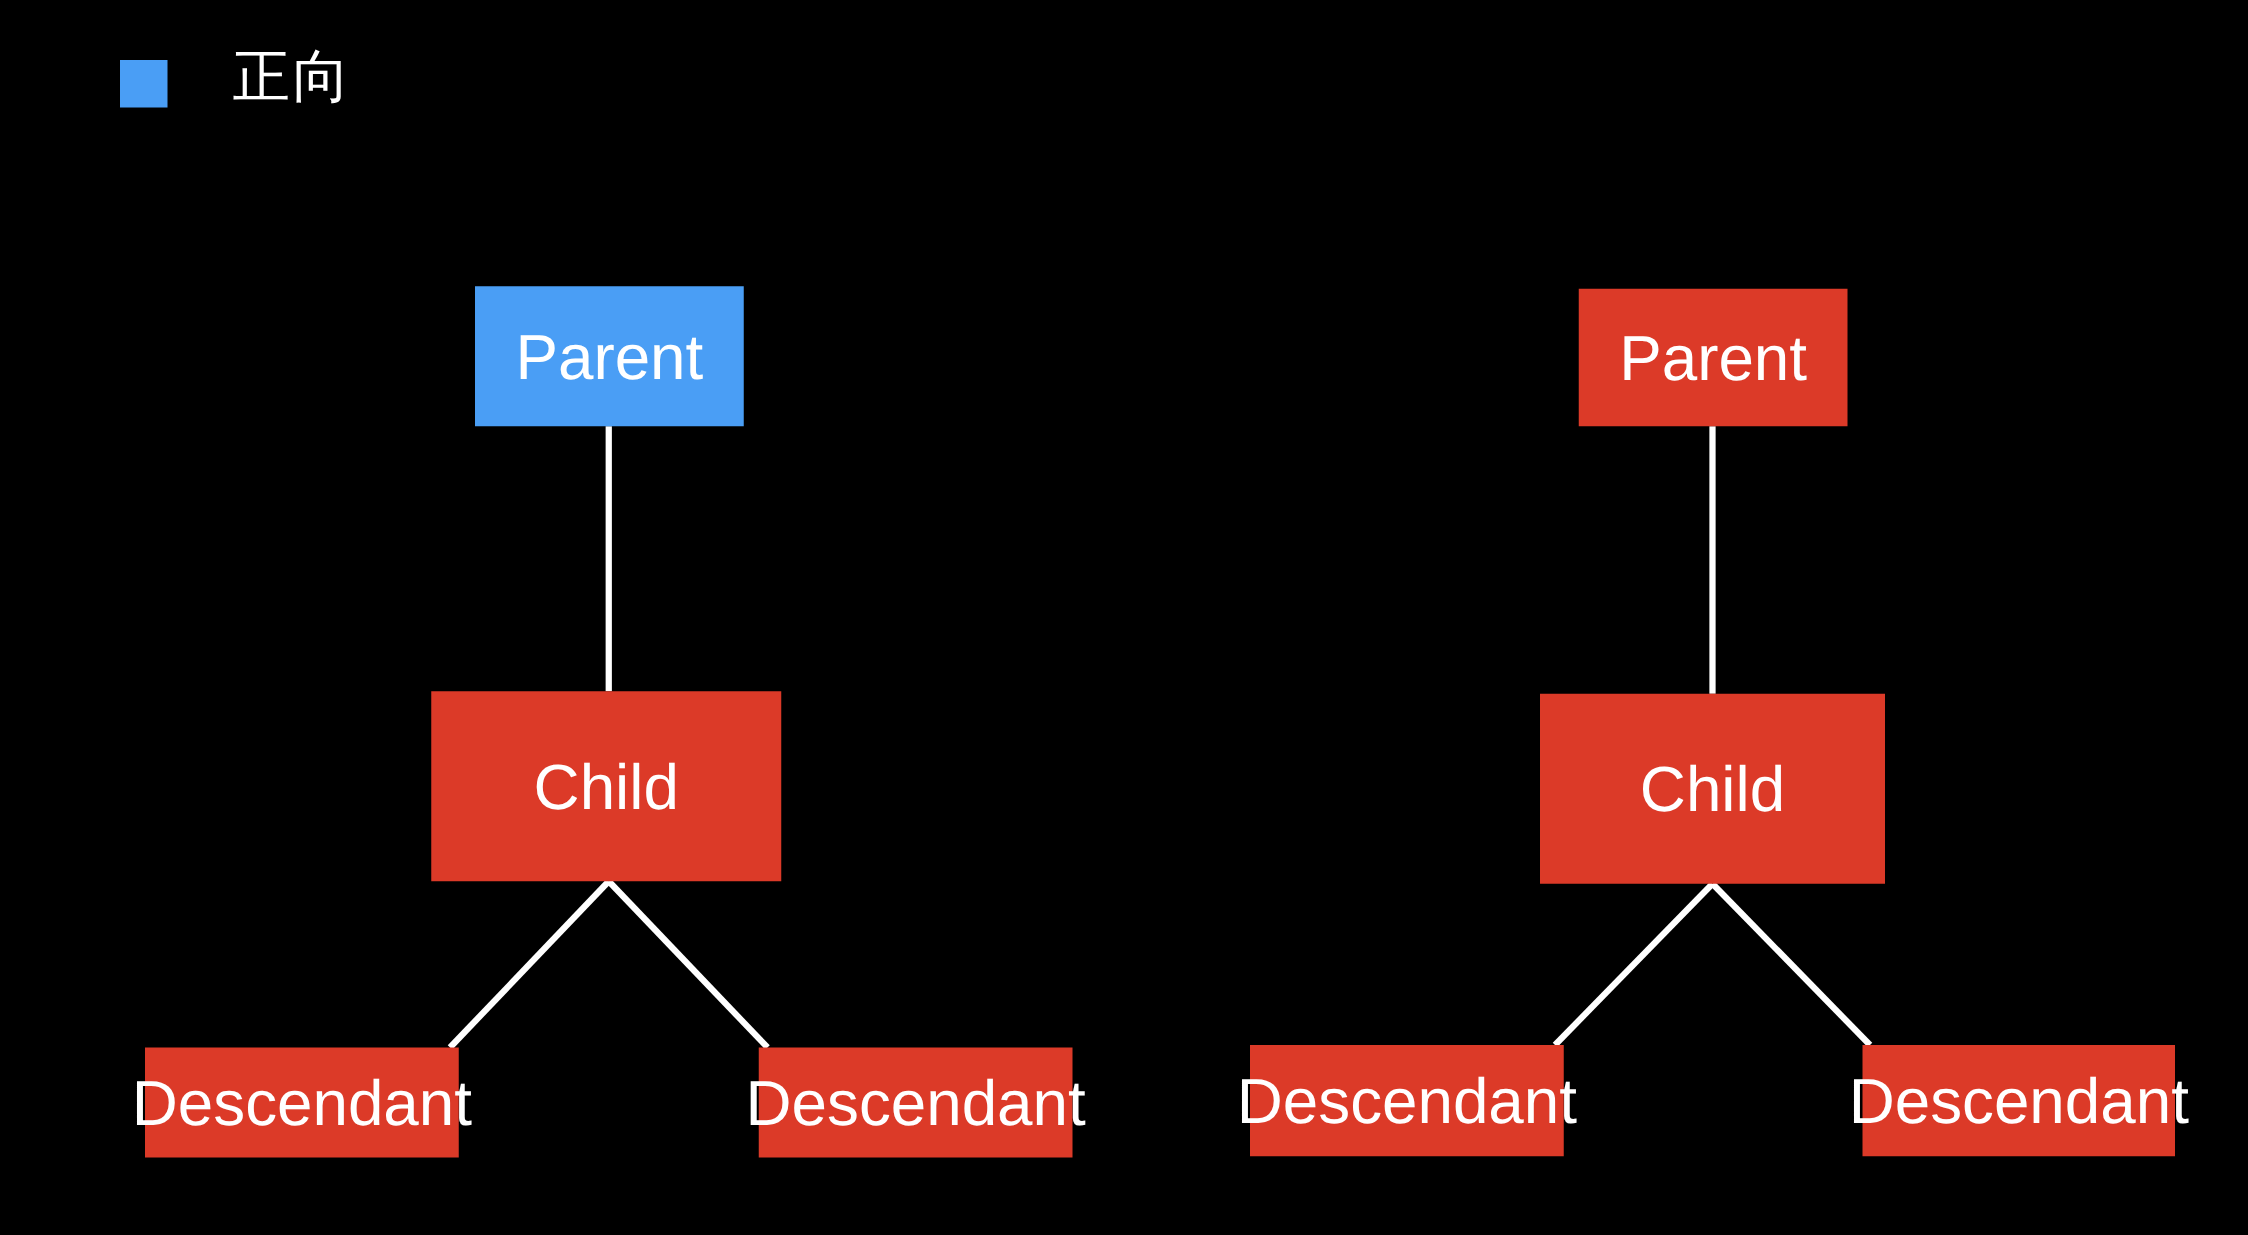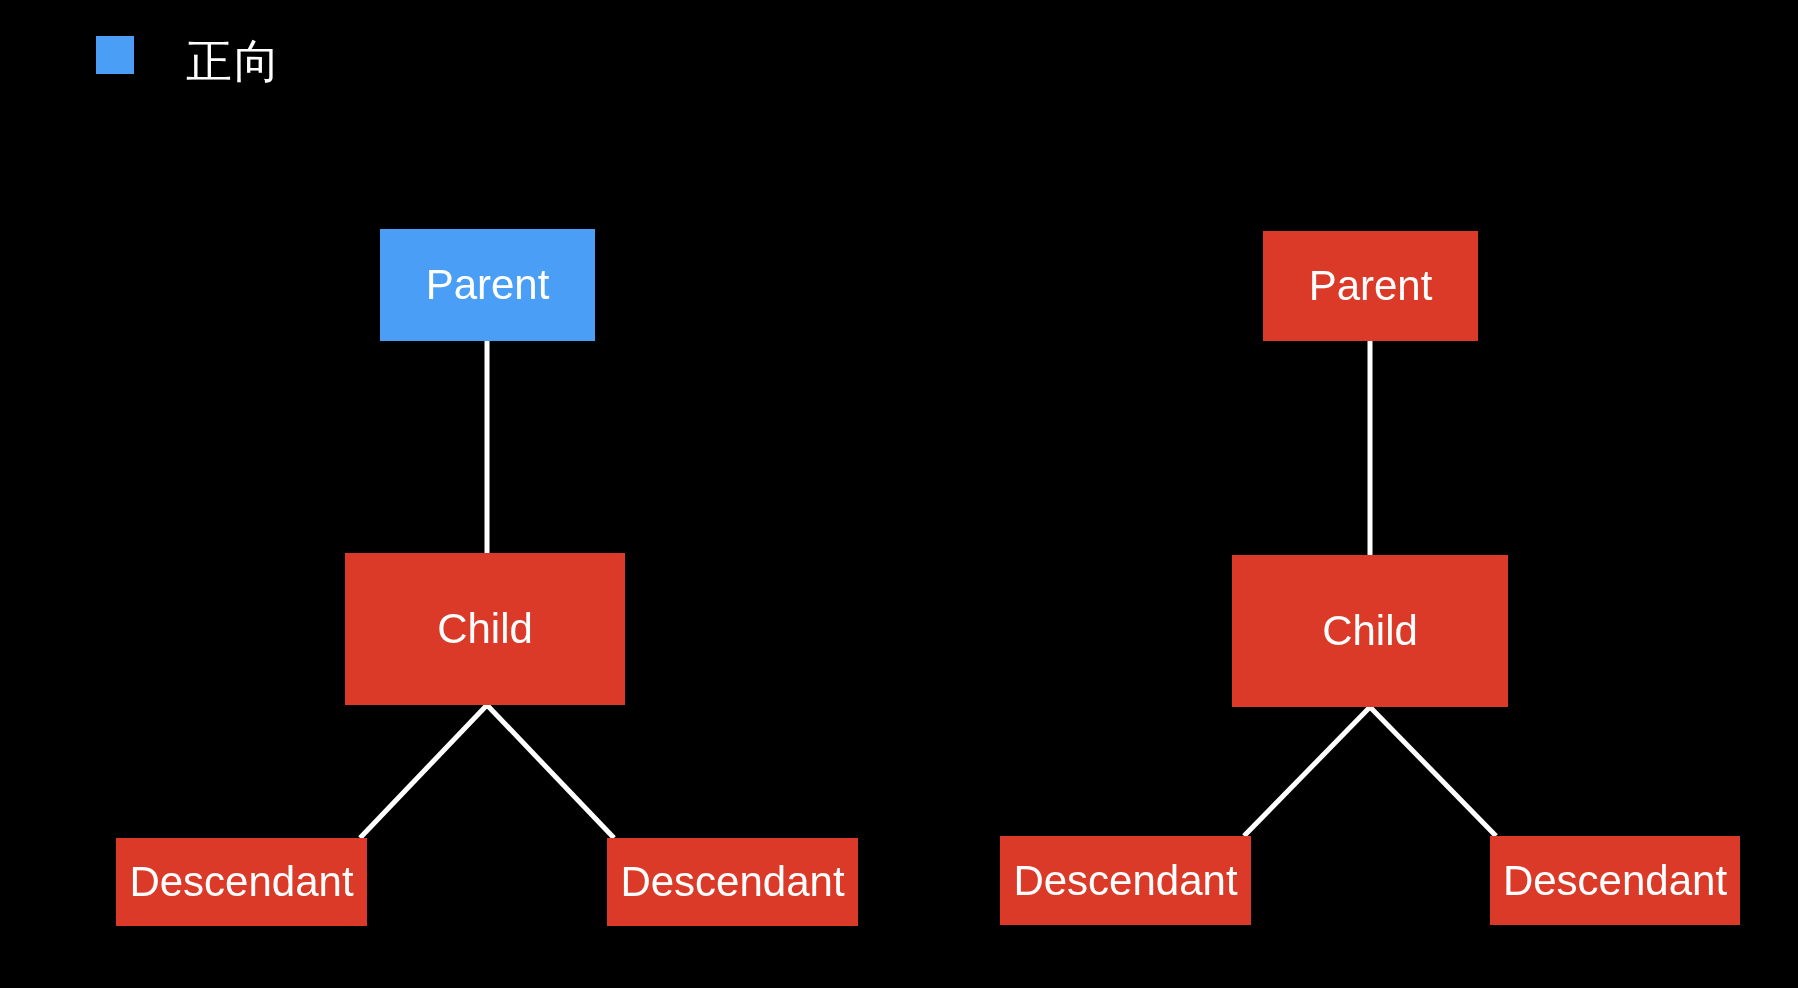--- a/index.html
+++ b/index.html
@@ -23,21 +23,21 @@
   }
 
   
   .legend {
     position: absolute;
     left: 96px;
     top: 36px;
   }
   .legend-row {
     display: flex;
-    align-items: flex-start;
+    align-items: flex-end;
     height: 50px;
     margin-bottom: 38px;
   }
   .legend-swatch {
     width: 38px;
     height: 38px;
     flex: 0 0 38px;
   }
   .legend-label {
     margin-left: 52px;
@@ -58,21 +58,21 @@
     pointer-events: none;
   }
 
   
   .node {
     position: absolute;
     display: flex;
     align-items: center;
     justify-content: center;
     color: #ffffff;
-    font-size: 42px;
+    font-size: 51px;
     line-height: 1;
     box-sizing: border-box;
   }
   .node-label {
     white-space: nowrap;
   }
 </style>
 </head>
 <body style="background: rgb(0, 0, 0); width: 1798px; height: 988px;">
 

